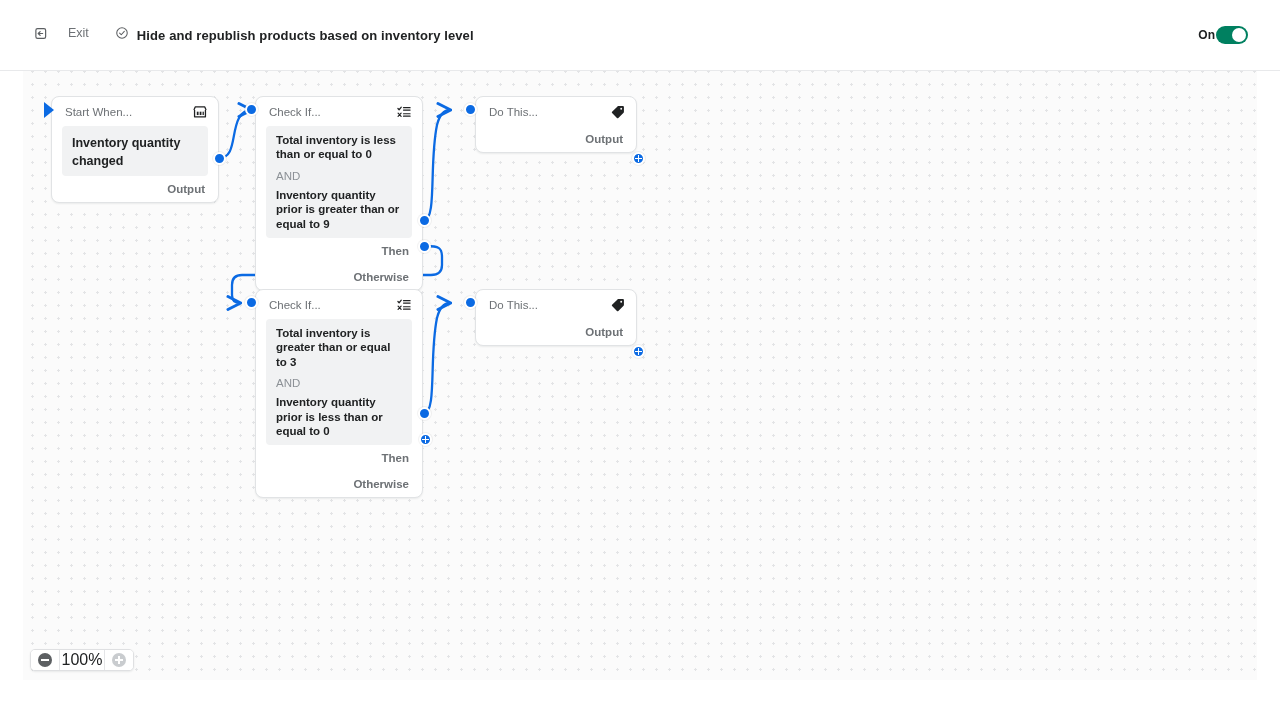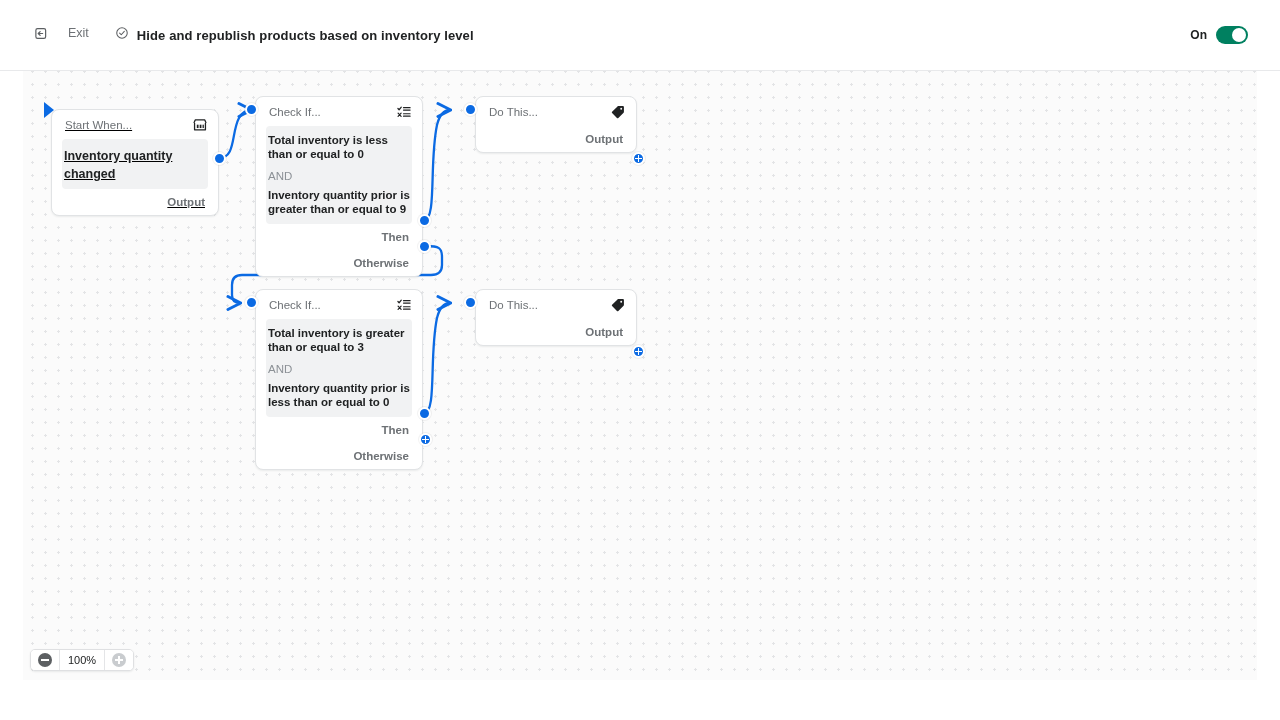--- a/index.html
+++ b/index.html
@@ -19,21 +19,21 @@
     border-bottom: 1px solid #e8e9eb;
   }
   .topbar-left { display: flex; align-items: center; margin-left: 32px; }
   .exit-btn {
     display: flex; align-items: flex-start; gap: 19px;
     cursor: pointer; padding: 2px 2px;
   }
   .exit-label { font-size: 12.5px; color: #6d7175; }
   .title-group { display: flex; align-items: center; gap: 8px; margin-left: 24px; }
   .wf-title { font-size: 13px; font-weight: bold; color: #202223; letter-spacing: .1px; }
-  .topbar-right { margin-left: auto; margin-right: 32px; display: flex; align-items: center; gap: 9px; }
+  .topbar-right { margin-left: auto; margin-right: 32px; display: flex; align-items: center; gap: 1px; }
   .toggle-label { font-size: 12px; font-weight: bold; color: #202223; }
   .toggle {
     width: 32px; height: 18px; border-radius: 9px;
     background: #008060; position: relative; cursor: pointer;
   }
   .toggle .knob {
     position: absolute; top: 2px; right: 2px;
     width: 14px; height: 14px; border-radius: 50%;
     background: #ffffff;
   }
@@ -64,21 +64,21 @@
     padding: 0 10px 0 13px;
   }
   .node-head .kicker {
     font-size: 11.5px; color: #6d7175; flex: 1;
   }
   .node-head .hicon { width: 16px; height: 16px; display: block; }
 
   .node-body { padding: 0 10px 0 10px; }
   .pill {
     background: #f1f2f3; border-radius: 4px;
-    padding: 7px 2px;
+    padding: 7px 10px;
   }
   .pill-title { font-size: 12.5px; font-weight: bold; color: #202223; }
   .cond-line { font-size: 11.5px; color: #202223; line-height: 1.25; font-weight: bold; }
   .cond-and { font-size: 11.5px; color: #8c9196; margin: 7px 0 6px; }
   .cond-line + .cond-and { margin-top: 8px; }
 
   .port-row {
     height: 26px; display: flex; align-items: center;
     justify-content: flex-end; padding-right: 13px;
   }
@@ -121,21 +121,21 @@
     width: 28px; display: flex; align-items: center; justify-content: center;
     cursor: pointer; background: #fff;
   }
   .zb .circ { width: 14px; height: 14px; border-radius: 50%; position: relative; }
   .zb.minus .circ { background: #5c5f62; }
   .zb.plus  .circ { background: #c9cccf; }
   .zb .circ::before { content:""; position:absolute; left:3px; top:6.2px; width:8px; height:1.6px; background:#fff; }
   .zb.plus .circ::after { content:""; position:absolute; left:6.2px; top:3px; width:1.6px; height:8px; background:#fff; }
   .zlevel {
     min-width: 46px; display: flex; align-items: center; justify-content: center;
-    font-size: 11px; color: #202223;
+    font-size: 16px; color: #202223;
     border-left: 1px solid #e4e5e7; border-right: 1px solid #e4e5e7;
   }
 </style>
 </head>
 <body>
 
 <div class="topbar">
   <div class="topbar-left">
 
     <div class="exit-btn">
@@ -181,21 +181,21 @@
     <path d="M401,149 C414,149 406,92 414,54 C417,42 422,39 427,39" fill="none" stroke="#0b6ae3" stroke-width="2.3" marker-end="url(#ah)"></path>
 
     <path d="M403,175 C416,175 419,177 419,186 L419,194 C419,201 415,204 408,204
              L219,204 C212,204 209,208 209,214 L209,224 C209,230 212,232 217,232" fill="none" stroke="#0b6ae3" stroke-width="2.3" marker-end="url(#ah)"></path>
 
     <path d="M401,342 C414,342 406,285 414,247 C417,235 422,232 427,232" fill="none" stroke="#0b6ae3" stroke-width="2.3" marker-end="url(#ah)"></path>
   </svg>
 
   <div class="start-arrow" style="left:21px; top:31px;"></div>
 
-  <div class="node" style="left:28px; top:38px; width:168px;text-decoration:underline;">
+  <div class="node" style="left:28px; top:25px; width:168px;">
     <div class="node-head">
       <span class="kicker">Start When...</span>
       <span class="hicon">
         <svg width="16" height="16" viewBox="0 0 20 20" fill="none">
           <path d="M3.2 7.4V16h13.6V7.4" stroke="#202223" stroke-width="1.6" stroke-linejoin="round"></path>
           <path d="M2.4 7.4 4 3.6h12l1.6 3.8" stroke="#202223" stroke-width="1.6" stroke-linejoin="round"></path>
           <rect x="6" y="9.6" width="2.2" height="4.2" fill="#202223"></rect>
           <rect x="9.6" y="9.6" width="2.2" height="4.2" fill="#202223"></rect>
           <rect x="13.2" y="9.6" width="1.6" height="4.2" fill="#202223"></rect>
         </svg>

